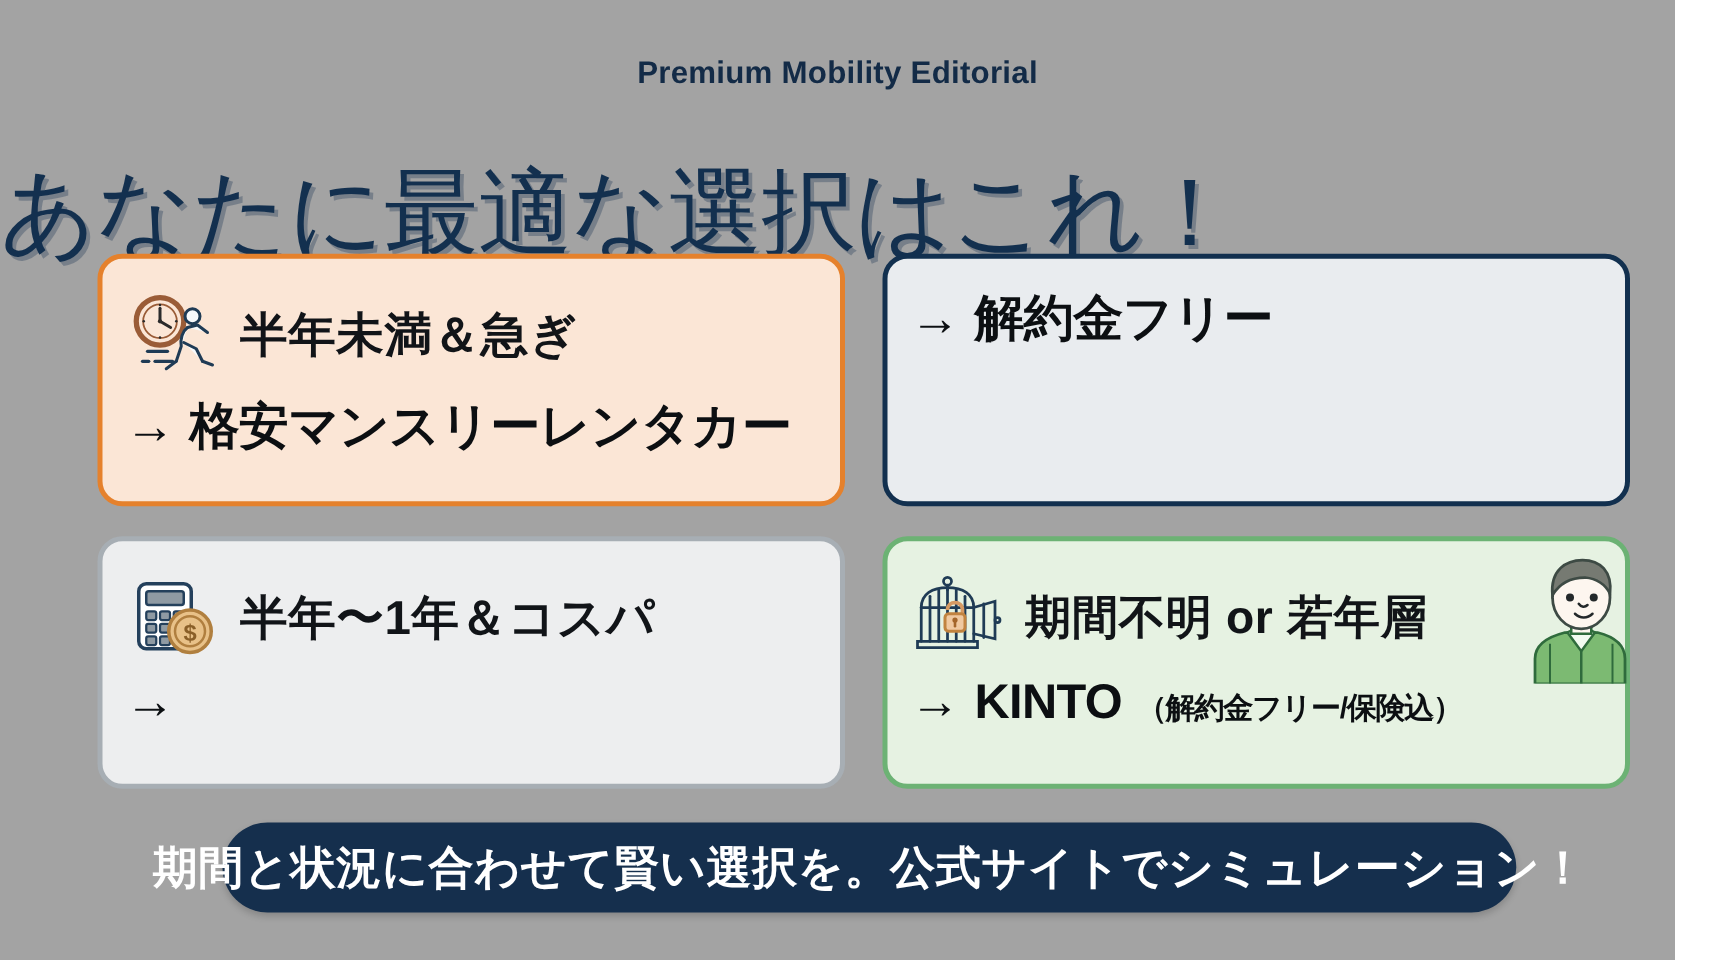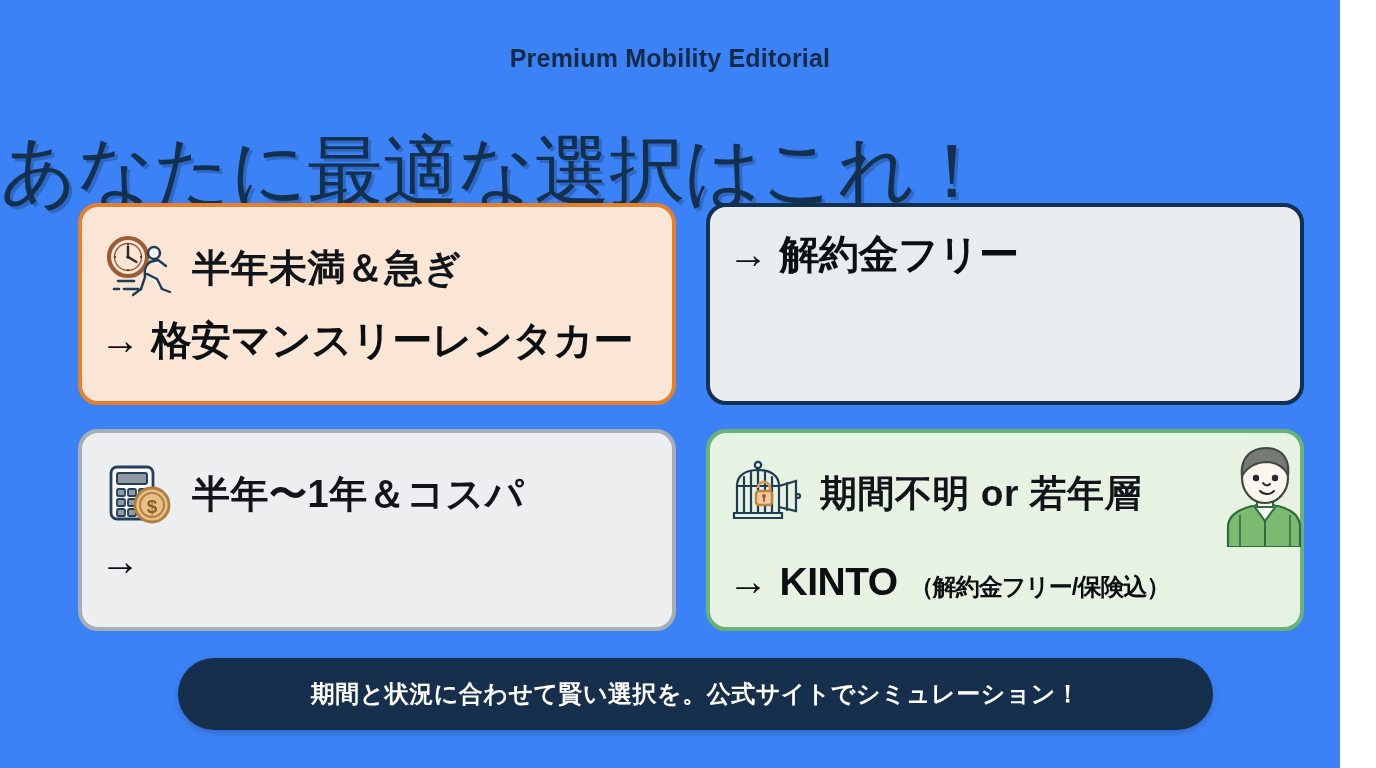--- a/index.html
+++ b/index.html
@@ -9,21 +9,21 @@
     background: #ffffff;
     overflow: hidden;
   }
   body {
     font-family: "Liberation Sans", "DejaVu Sans", sans-serif;
     -webkit-font-smoothing: antialiased;
   }
   .slide {
     position: relative;
     width: 1340px; height: 768px;
-    background: #3b82f6;
+    background: #a3a3a3;
     box-sizing: border-box;
   }
 
   
   .eyebrow {
     position: absolute;
     top: 44px; left: 0; right: 0;
     text-align: center;
     font-size: 25px;
     font-weight: 700;
@@ -61,21 +61,21 @@
     box-sizing: border-box;
     padding: 18px 20px 14px 18px;
     display: flex;
     flex-direction: column;
     justify-content: flex-start;
     overflow: visible;
   }
   .card.c-orange { background:#fbe6d6; border-color:#e5812c; }
   .card.c-navy   { background:#e9ecef; border-color:#12304f; }
   .card.c-gray   { background:#edeeef; border-color:#a7aeb4; }
-  .card.c-green  { background:#e6f2e2; border-color:#6cb274;gap:20px; }
+  .card.c-green  { background:#e6f2e2; border-color:#6cb274; }
 
   .card-row1 {
     display: flex;
     align-items: center;
     gap: 14px;
     height: 86px;
   }
   .card-icon {
     flex: 0 0 auto;
     width: 78px; height: 78px;
@@ -123,21 +123,21 @@
     position: absolute;
     left: 178px; top: 658px;
     width: 1035px; height: 72px;
     background: #152f4d;
     border-radius: 36px;
     display: flex; align-items: center; justify-content: center;
     box-shadow: 0 3px 6px rgba(0,0,0,0.18);
   }
   .cta-text {
     color: #ffffff;
-    font-size: 24px;
+    font-size: 36px;
     font-weight: 800;
     letter-spacing: 0.5px;
     white-space: nowrap;
   }
 </style>
 </head>
 <body>
 
 <div class="slide">
 

